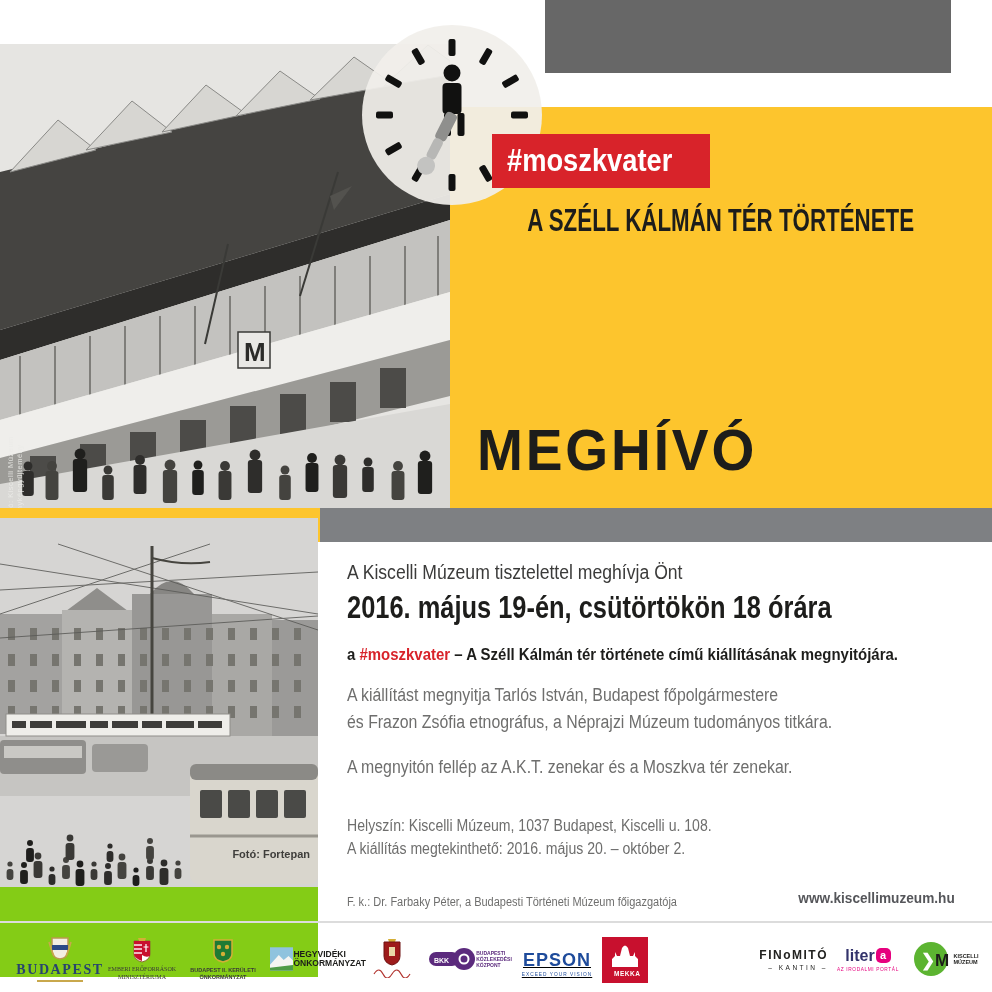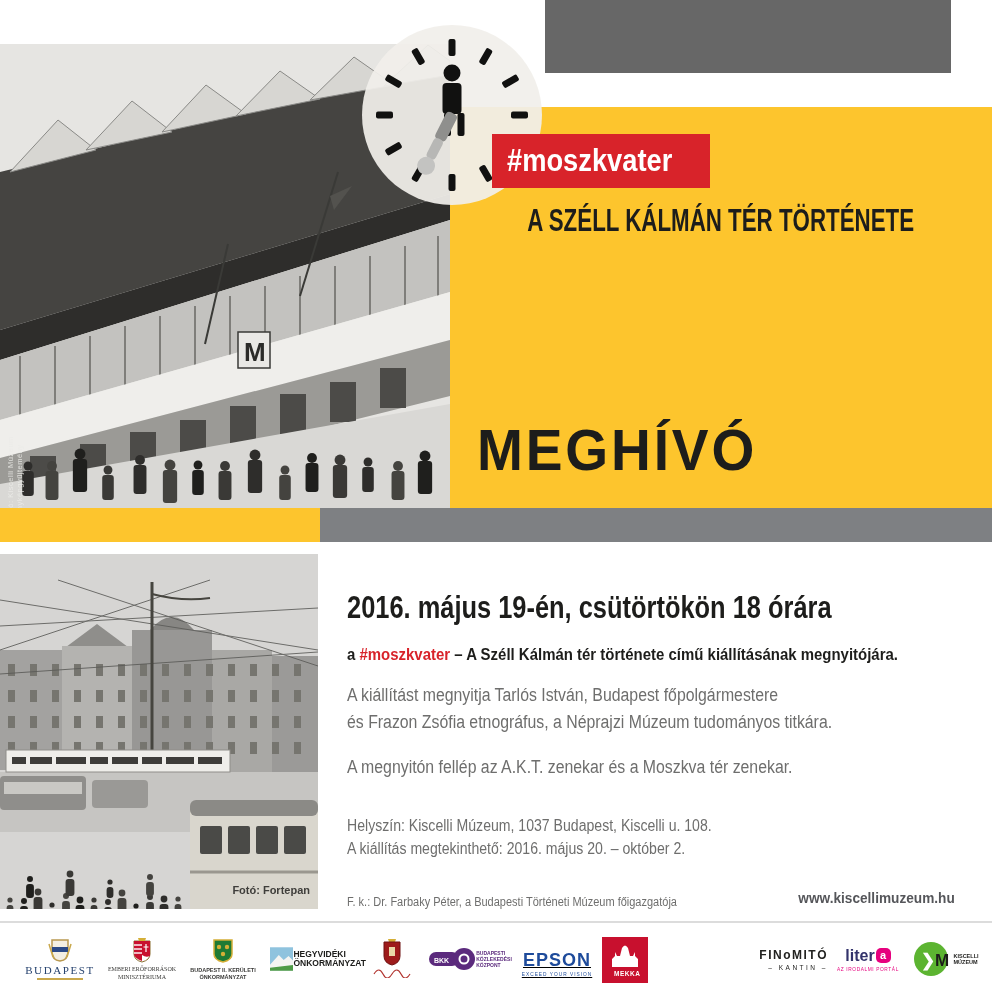--- a/index.html
+++ b/index.html
@@ -108,21 +108,21 @@
           <rect x="362.22" y="423" width="11.56" height="25" rx="3" fill="#2e2d2b"></rect>
           <circle cx="398" cy="422" r="4.94" fill="#44433f"></circle>
           <rect x="391.54" y="427" width="12.920000000000002" height="29" rx="3" fill="#44433f"></rect>
           <circle cx="425" cy="412" r="5.46" fill="#1f1f1d"></circle>
           <rect x="417.86" y="417" width="14.280000000000001" height="33" rx="3" fill="#1f1f1d"></rect>
         </g>
     </svg>
     <div class="abs" style="left:6px;top:326px;height:150px;writing-mode:vertical-rl;transform:rotate(180deg);font-size:7.5px;color:rgba(235,235,232,.85);letter-spacing:.5px;">Fotó: Kiscelli Múzeum Fényképgyűjtemény</div>
   </div>
 
-  <div class="abs" style="left:0;top:554px;width:318px;height:355px;overflow:hidden;background:#f0abfc;">
+  <div class="abs" style="left:0;top:518px;width:318px;height:459px;overflow:hidden;background:#84cc16;">
     <svg width="318" height="369" viewBox="0 0 318 369">
       <rect width="318" height="369" fill="#d6d5d3"></rect>
 
       <g>
         <rect x="0" y="96" width="62" height="120" fill="#a3a2a0"></rect>
         <polygon points="62,96 97,70 132,96" fill="#8f8e8b"></polygon>
         <rect x="62" y="92" width="70" height="126" fill="#b4b3b0"></rect>
         <rect x="132" y="76" width="80" height="142" fill="#989795"></rect>
         <path d="M150,76 q22,-26 44,0 Z" fill="#878683"></path>
         <rect x="212" y="96" width="60" height="122" fill="#a9a8a5"></rect>
@@ -303,20 +303,23 @@
   </div>
 
   <div class="abs" style="left:450px;top:203px;width:542px;text-align:center;">
     <span class="cxc" style="font-size:31px;font-weight:bold;color:#1d1d1b;">A SZÉLL KÁLMÁN TÉR TÖRTÉNETE</span>
   </div>
 
   <div class="abs" style="left:477px;top:380px;margin-top:36px;">
     <span class="cx95" style="font-size:58px;font-weight:bold;letter-spacing:3px;color:#1d1d1b;">MEGHÍVÓ</span>
   </div>
 
+  <div class="abs" style="left:347px;top:561px;">
+    <span class="cx88 blk-txt" style="font-size:20px;color:#3b3b3a;">A Kiscelli Múzeum tisztelettel meghívja Önt</span>
+  </div>
   <div class="abs" style="left:347px;top:590px;">
     <span class="cx82 blk-txt" style="font-size:31px;font-weight:bold;">2016. május 19-én, csütörtökön 18 órára</span>
   </div>
   <div class="abs" style="left:347px;top:645px;">
     <span class="cx88" style="font-size:17px;font-weight:bold;color:#1d1d1b;"><span>a </span><span style="color:#d8232a;">#moszkvater</span><span> – A Széll Kálmán tér története című kiállításának megnyitójára.</span></span>
   </div>
   <div class="abs" style="left:347px;top:682px;line-height:26px;">
     <span class="cx88 gray-txt" style="font-size:18px;">A kiállítást megnyitja Tarlós István, Budapest főpolgármestere</span><br>
     <span class="cx88 gray-txt" style="font-size:18px;">és Frazon Zsófia etnográfus, a Néprajzi Múzeum tudományos titkára.</span>
   </div>
@@ -339,21 +342,21 @@
   <div class="abs" style="left:0;top:921px;width:992px;height:2px;background:#dcdcdc;"></div>
 
   <div class="abs" style="left:0;top:925px;width:992px;height:67px;">
 
     <div class="logo" style="left:22px;top:4px;width:76px;height:60px;">
       <svg width="24" height="24" viewBox="0 0 24 24">
         <path d="M4,2 h16 v12 q0,8 -8,9 q-8,-1 -8,-9 Z" fill="#f3efe3" stroke="#b99950" stroke-width="1.5"></path>
         <rect x="4" y="9" width="16" height="5" fill="#2b4a87"></rect>
         <path d="M1,6 q2,8 5,14 M23,6 q-2,8 -5,14" stroke="#c9a84c" stroke-width="1.5" fill="none"></path>
       </svg>
-      <div style="font-family:'Liberation Serif',serif;font-size:11px;font-weight:normal;letter-spacing:1.6px;color:#27436f;margin-top:2px;">BUDAPEST</div>
+      <div style="font-family:'Liberation Serif',serif;font-size:14px;font-weight:bold;letter-spacing:1.6px;color:#27436f;margin-top:2px;">BUDAPEST</div>
       <div style="width:46px;height:2px;background:#c9a84c;margin-top:2px;"></div>
     </div>
 
     <div class="logo" style="left:100px;top:4px;width:84px;height:60px;">
       <svg width="20" height="26" viewBox="0 0 20 26">
         <path d="M2,4 h16 v13 q0,6 -8,8 q-8,-2 -8,-8 Z" fill="#fff" stroke="#8a6d2f" stroke-width="1"></path>
         <path d="M2,4 h8 v20 q-8,-3 -8,-7 Z" fill="#c8102e"></path>
         <g stroke="#fff" stroke-width="1.4">
             <line x1="2" y1="8" x2="10" y2="8"></line>
             <line x1="2" y1="12" x2="10" y2="12"></line>

